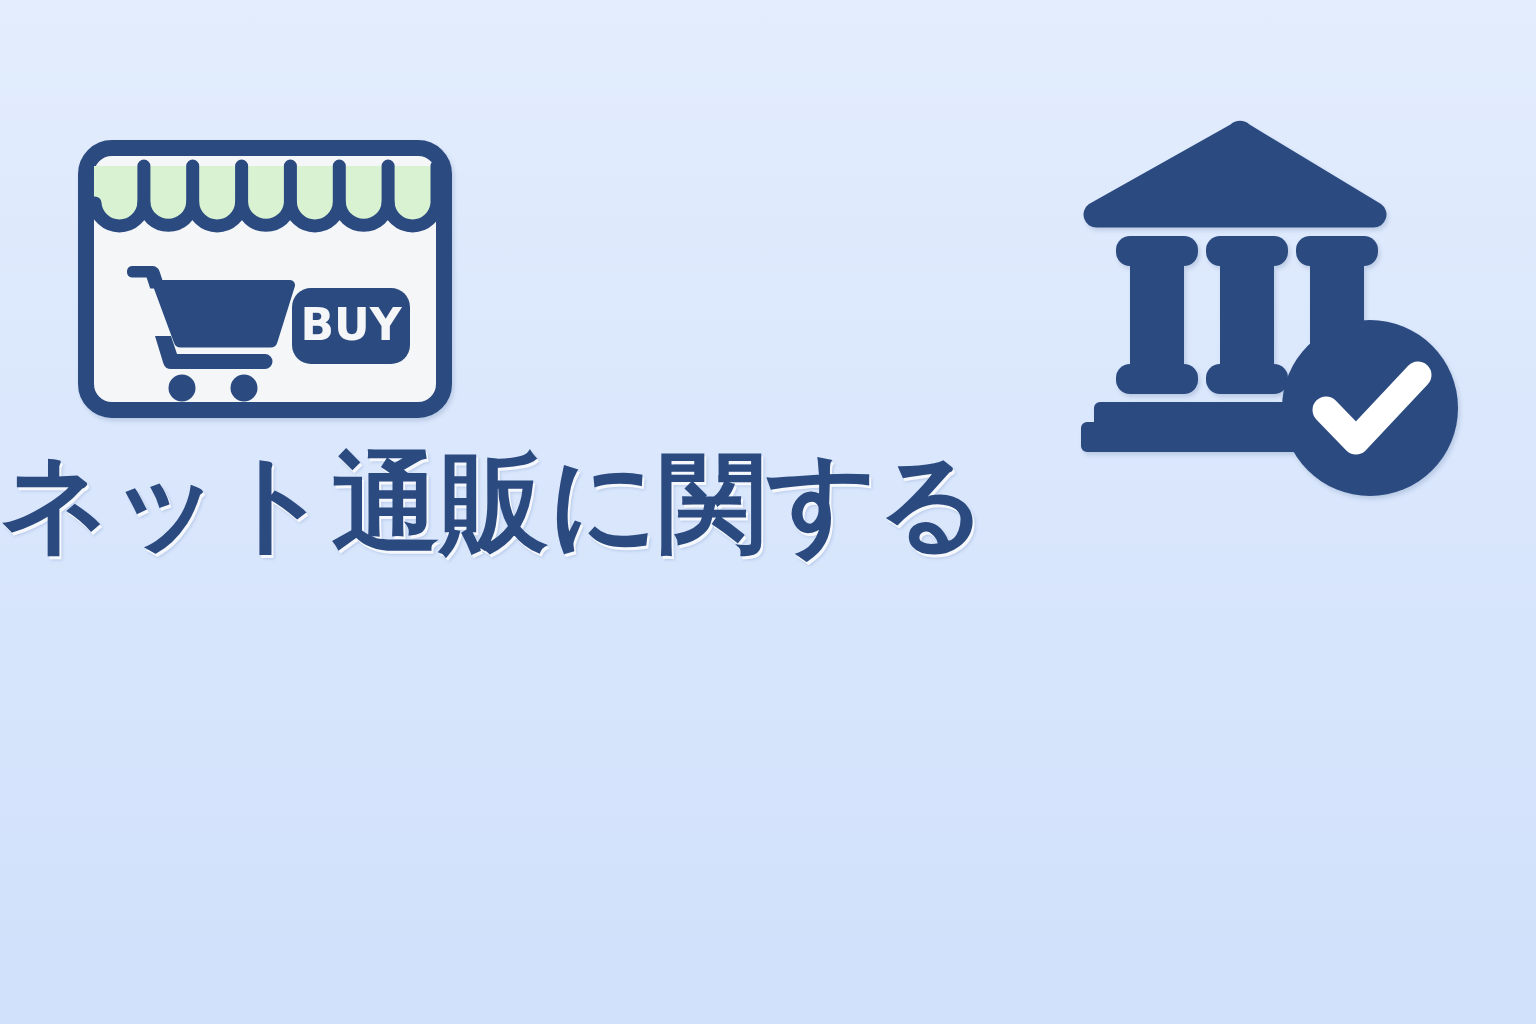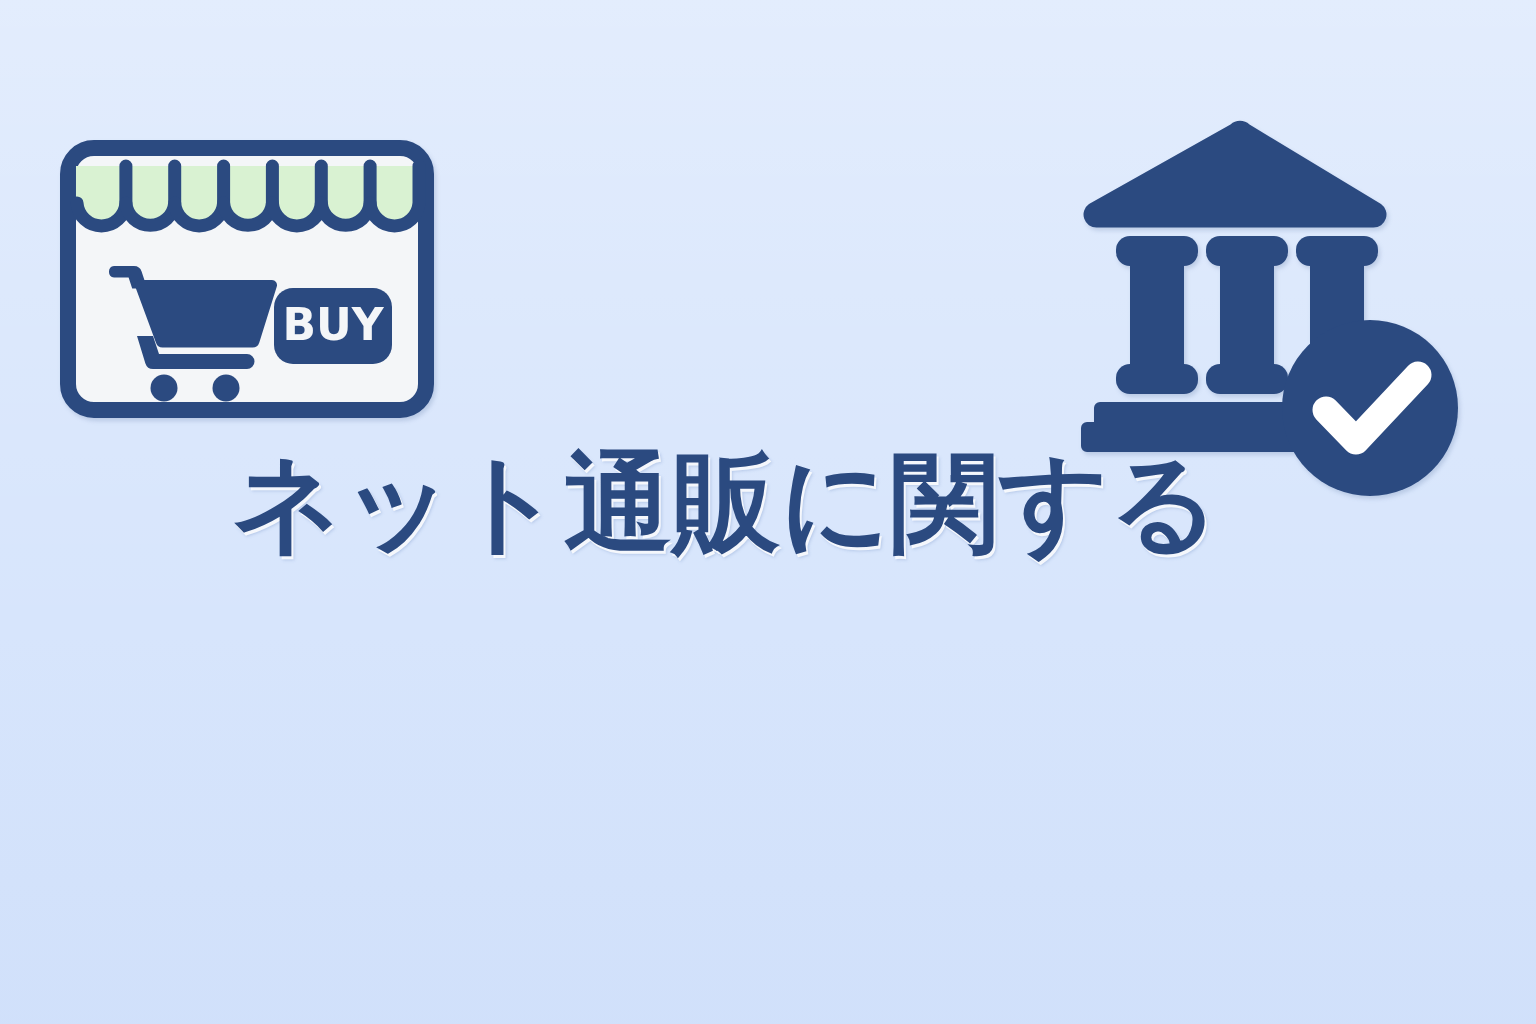--- a/index.html
+++ b/index.html
@@ -30,21 +30,21 @@
         rgba(255,255,255,0.30) 0%,
         rgba(255,255,255,0.10) 38%,
         rgba(255,255,255,0.00) 62%,
         rgba(180,203,243,0.18) 100%);
     pointer-events: none;
   }
 
   
   #storefront-icon {
     position: absolute;
-    left: 60px;
+    left: 78px;
     top: 140px;
     width: 374px;
     height: 278px;
     text-align: center;
   }
   #storefront-icon svg { display: block; width: 100%; height: 100%;
     filter: drop-shadow(2px 3px 2px rgba(40,70,130,0.18)); }
 
   
   #bank-icon {
@@ -56,21 +56,21 @@
   }
   #bank-icon svg { display: block; width: 100%; height: 100%;
     filter: drop-shadow(2px 3px 2px rgba(40,70,130,0.18)); }
 
   
   #headline {
     position: absolute;
     left: 0;
     top: 446px;
     width: 1220px;
-    text-align: right;
+    text-align: left;
     color: #2b4a80;
     font-family: "DejaVu Sans", "Liberation Sans", sans-serif;
     font-weight: 700;
     letter-spacing: 0.005em;
     text-shadow:
        2px 3px 0 rgba(255,255,255,0.85),
        3px 4px 3px rgba(120,150,200,0.35);
     line-height: 1.06;
     user-select: none;
   }

